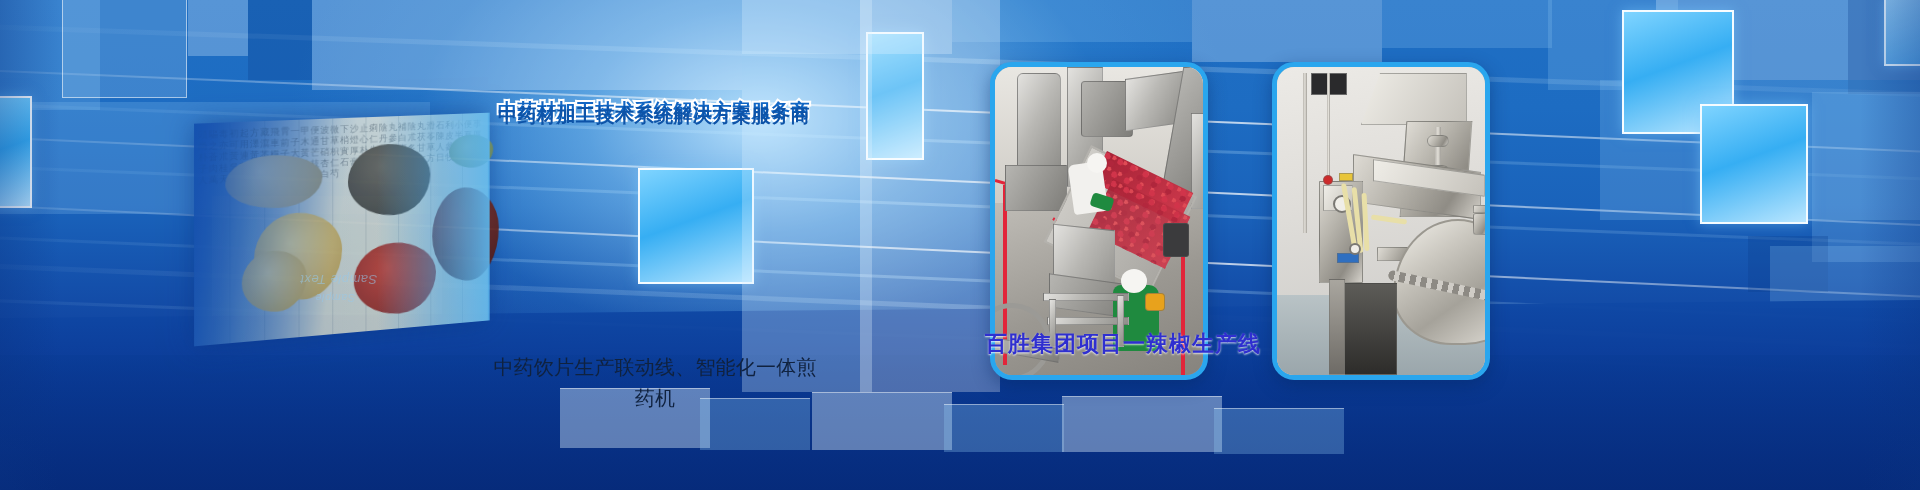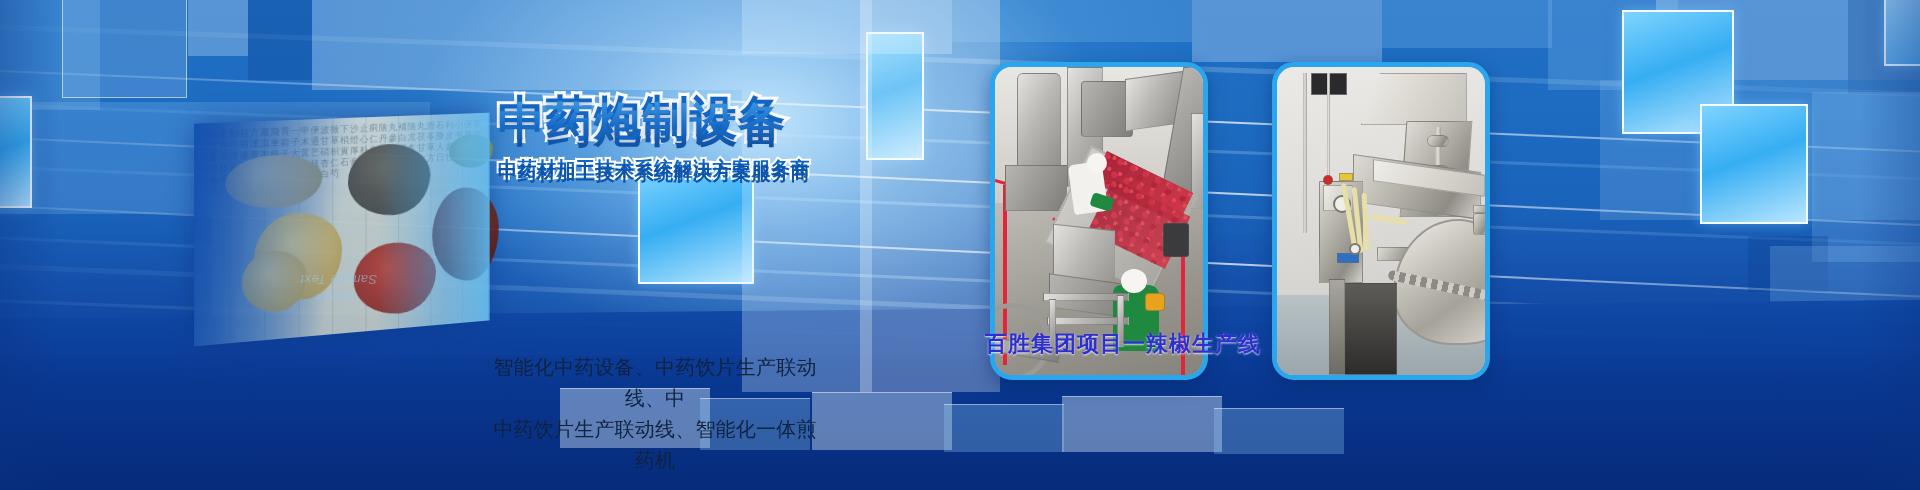--- a/index.html
+++ b/index.html
@@ -284,32 +284,27 @@
     <div class="herb-blob herb-green" style="left:258px; top:22px; width:48px; height:34px;"></div>
     <div class="herb-overlay"></div>
     <div class="herb-fade-r"></div>
   </div>
   <div class="sample-text">Sample Text</div>
   <div class="sample-text s2">Sample</div>
 
   <div class="headline">
 
 
-    <div class="h-row2">
-      <div class="h-line h-big">中药炮制设备</div>
-      <div class="h-big-inner" aria-hidden="true">中药炮制设备</div>
-    </div>
 
 
     <div class="h-tag">中药材加工技术系统解决方案服务商</div>
     <div class="h-tag-inner" style="top:auto; margin-top:-21px; position:relative;" aria-hidden="true">中药材加工技术系统解决方案服务商</div>
   </div>
 
   <div class="desc">
-    <div>智能化中药设备、中药饮片生产联动线、中</div>
     <div>中药饮片生产联动线、智能化一体煎药机</div>
   </div>
 
   <div class="photo-card" id="photo-1">
     <div class="p1-floor"></div>
     <div class="p1-wall"></div>
 
     <div class="p1-redline" style="left:0;   top:112px; width:120px; height:3px; transform:rotate(16deg); transform-origin:left;"></div>
     <div class="p1-redline" style="left:8px;  top:118px; width:4px;  height:180px;"></div>
     <div class="p1-redline" style="left:186px;top:120px; width:4px;  height:200px;"></div>

